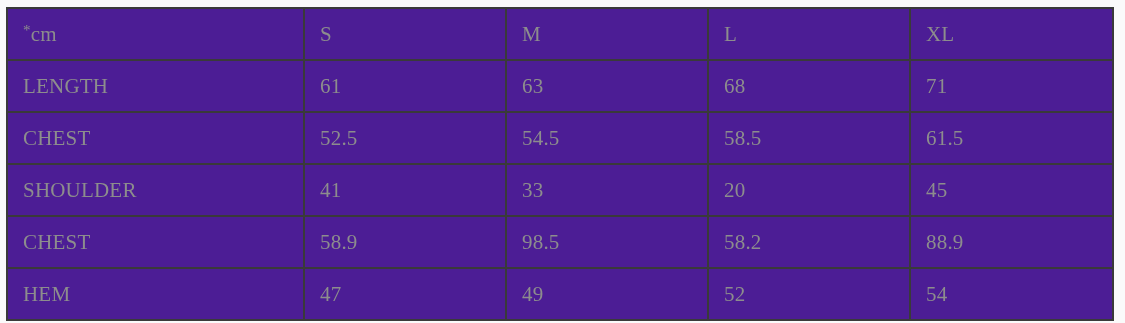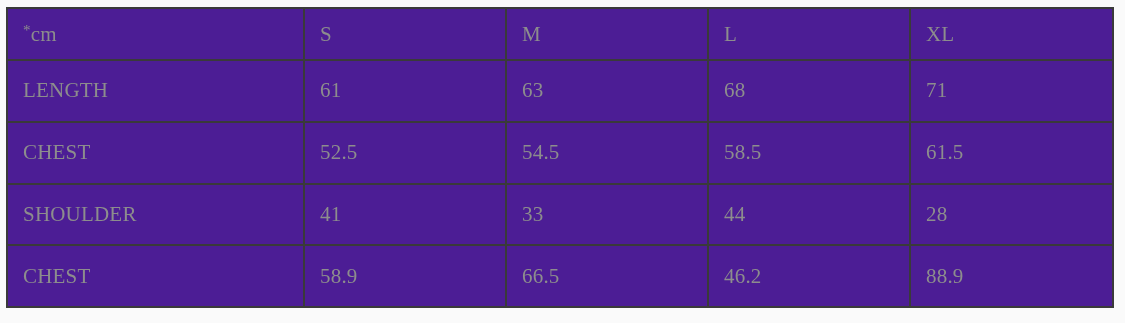--- a/index.html
+++ b/index.html
@@ -98,25 +98,32 @@
         <td>CHEST</td>
         <td>52.5</td>
         <td>54.5</td>
         <td>58.5</td>
         <td>61.5</td>
       </tr>
       <tr>
         <td>SHOULDER</td>
         <td>41</td>
         <td>33</td>
-        <td>44</td>
-        <td>28</td>
+        <td>20</td>
+        <td>45</td>
       </tr>
       <tr>
         <td>CHEST</td>
         <td>58.9</td>
-        <td>66.5</td>
-        <td>46.2</td>
+        <td>98.5</td>
+        <td>58.2</td>
         <td>88.9</td>
+      </tr>
+      <tr>
+        <td>HEM</td>
+        <td>47</td>
+        <td>49</td>
+        <td>52</td>
+        <td>54</td>
       </tr>
     </tbody>
   </table>
 </div>
 
 </body></html>

